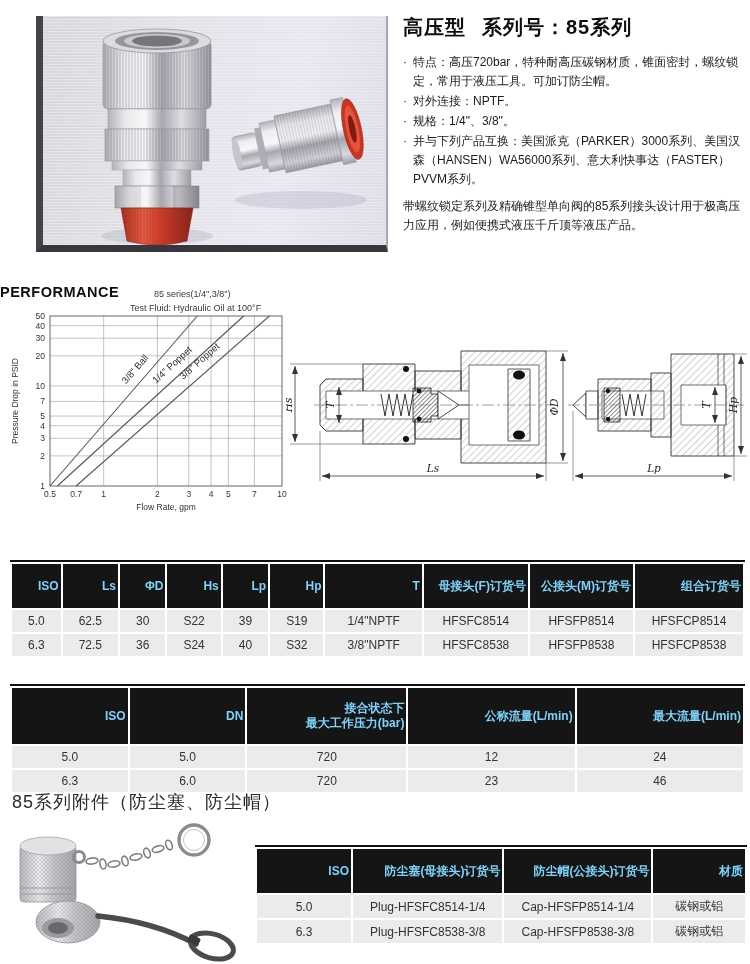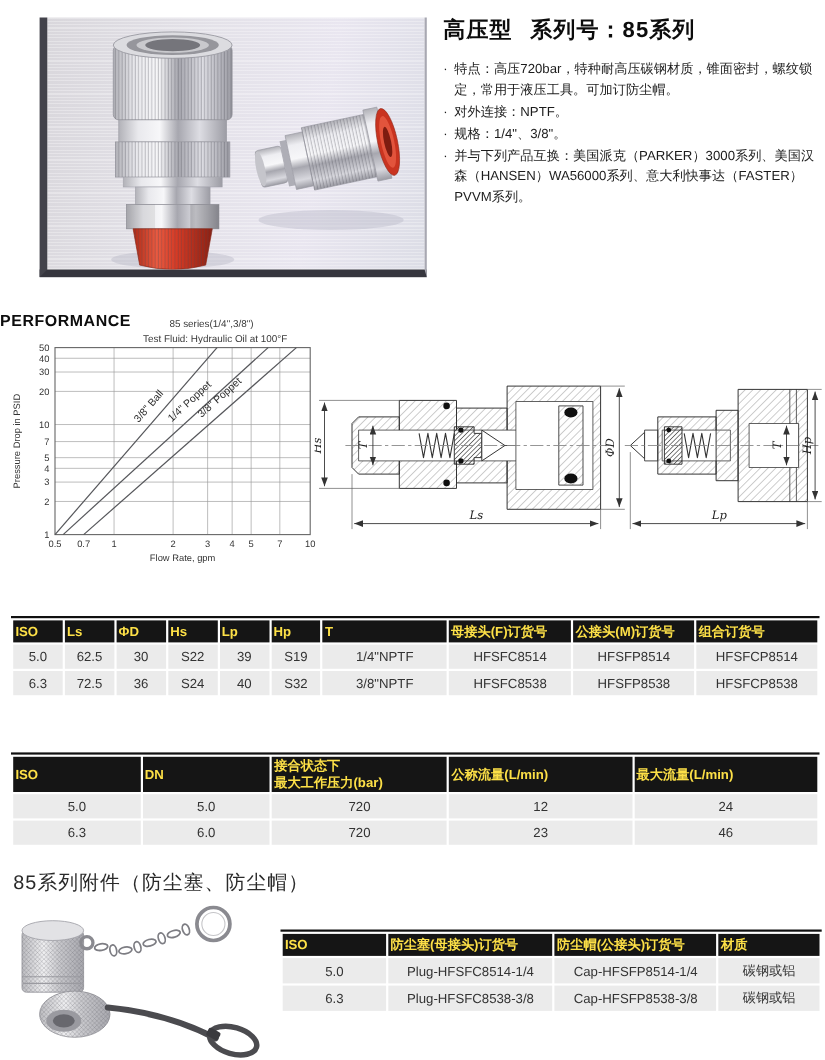--- a/index.html
+++ b/index.html
@@ -32,23 +32,23 @@
   #perf-chart text.axis{font-size:8.5px;fill:#333;}
   #perf-chart text.linelabel{font-size:9.5px;fill:#2e2e2e;}
 
   
   #drawings{position:absolute;left:286px;top:328px;}
   #drawings .dim{font-family:"DejaVu Serif","Liberation Serif",serif;font-style:italic;font-size:10.5px;fill:#1e1e1e;}
 
   
   .tbl{position:absolute;}
   table.spec{width:100%;border-collapse:separate;border-spacing:2px;background:#fff;border-top:2px solid #101010;}
-  table.spec th{background:#151515;color:#fde047;font-size:12px;font-weight:bold;text-align:left;
-                padding:1px 2px;height:18px;white-space:pre-line;line-height:1.25;vertical-align:middle;}
-  table.spec td{background:#ebebeb;color:#333;font-size:12px;text-align:center;padding:3px 2px;height:16px;vertical-align:middle;}
+  table.spec th{background:#151515;color:#7dd3fc;font-size:12px;font-weight:bold;text-align:right;
+                padding:13px 2px;height:18px;white-space:pre-line;line-height:1.25;vertical-align:middle;}
+  table.spec td{background:#ebebeb;color:#333;font-size:12px;text-align:center;padding:3px 16px;height:16px;vertical-align:middle;}
   #spec-table{left:10px;top:560px;width:735px;}
   #flow-table{left:10px;top:684px;width:735px;}
   #acc-table{left:255px;top:845px;width:492px;}
 
   
   .acc-heading{position:absolute;left:12px;top:790px;font-size:18px;color:#2a2a2a;letter-spacing:1px;}
   .photo-acc{position:absolute;left:8px;top:812px;width:244px;height:150px;}
 </style>
 </head>
 <body>
@@ -139,20 +139,21 @@
         </div>
         <div class="bullet">
           <span class="dot">·</span>
           <span>规格：1/4"、3/8"。</span>
         </div>
         <div class="bullet">
           <span class="dot">·</span>
           <span>并与下列产品互换：美国派克（PARKER）3000系列、美国汉森（HANSEN）WA56000系列、意大利快事达（FASTER）PVVM系列。</span>
         </div>
       </div>
+    <div class="app-text">带螺纹锁定系列及精确锥型单向阀的85系列接头设计用于极高压力应用，例如便携式液压千斤顶等液压产品。</div>
   </div>
 
   <div class="perf-heading">PERFORMANCE</div>
   <div class="perf-sub">
     <div class="l1">85 series(1/4",3/8")</div>
     <div>Test Fluid: Hydraulic Oil at 100°F</div>
   </div>
   <svg id="perf-chart" width="284" height="216" viewBox="0 0 284 216">
       <line x1="97.67974545306413" x2="97.67974545306413" y1="16" y2="186" stroke="#9a9a9a" stroke-width="0.6"></line>
       <line x1="151.35949090612826" x2="151.35949090612826" y1="16" y2="186" stroke="#9a9a9a" stroke-width="0.6"></line>

